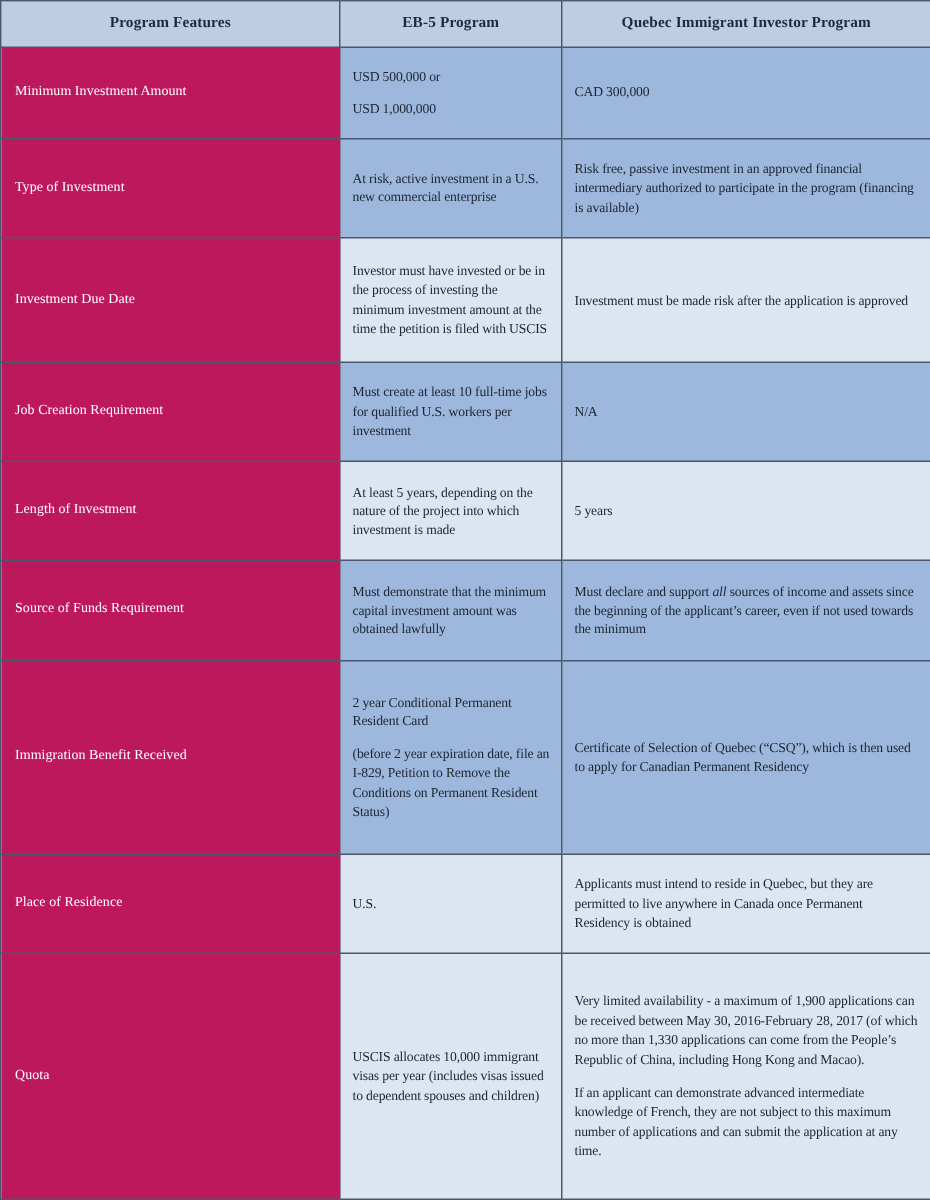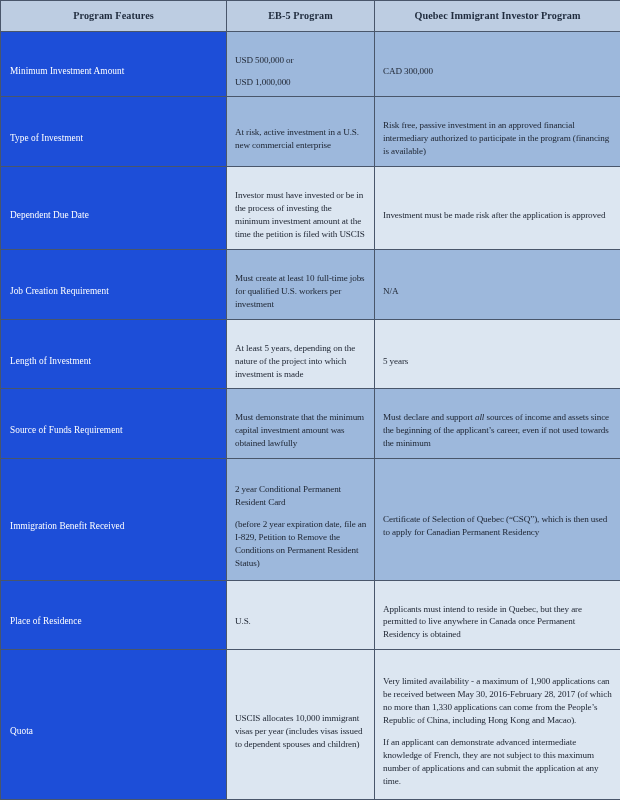--- a/index.html
+++ b/index.html
@@ -22,21 +22,21 @@
   }
 
   #comparison-table col.c-feature { width: 226px; }
   #comparison-table col.c-eb5     { width: 148px; }
   #comparison-table col.c-qiip    { width: 246px; }
 
   #comparison-table th,
   #comparison-table td {
     border: 1px solid #49566b;
     vertical-align: middle;
-    padding: 19px 7px 5px 8px;
+    padding: 5px 7px 5px 8px;
     font-size: 9.1px;
     line-height: 1.42;
     letter-spacing: -0.1px;
     color: #1d2431;
     word-wrap: break-word;
     overflow-wrap: break-word;
   }
 
   
   #comparison-table thead th {
@@ -45,21 +45,21 @@
     font-weight: bold;
     font-size: 10.2px;
     text-align: center;
     height: 22px;
     padding: 4px 6px;
     letter-spacing: 0.1px;
   }
 
   
   #comparison-table td.feature-cell {
-    background: #1d4ed8;
+    background: #be185d;
     color: #ffffff;
     font-size: 9.3px;
     letter-spacing: 0.05px;
     padding-left: 9px;
   }
 
   
   #comparison-table tr.band-dark td.value-cell  { background: #9db8dc; }
   #comparison-table tr.band-light td.value-cell { background: #dce6f1; }
 
@@ -100,21 +100,21 @@
       <tr class="band-dark">
         <td class="feature-cell">Type of Investment</td>
         <td class="value-cell">
           <p>At risk, active investment in a U.S. new commercial enterprise</p>
         </td>
         <td class="value-cell">
           <p>Risk free, passive investment in an approved financial intermediary authorized to participate in the program (financing is available)</p>
         </td>
       </tr>
       <tr class="band-light">
-        <td class="feature-cell">Dependent Due Date</td>
+        <td class="feature-cell">Investment Due Date</td>
         <td class="value-cell">
           <p>Investor must have invested or be in the process of investing the minimum investment amount at the time the petition is filed with USCIS</p>
         </td>
         <td class="value-cell">
           <p>Investment must be made risk after the application is approved</p>
         </td>
       </tr>
       <tr class="band-dark">
         <td class="feature-cell">Job Creation Requirement</td>
         <td class="value-cell">

